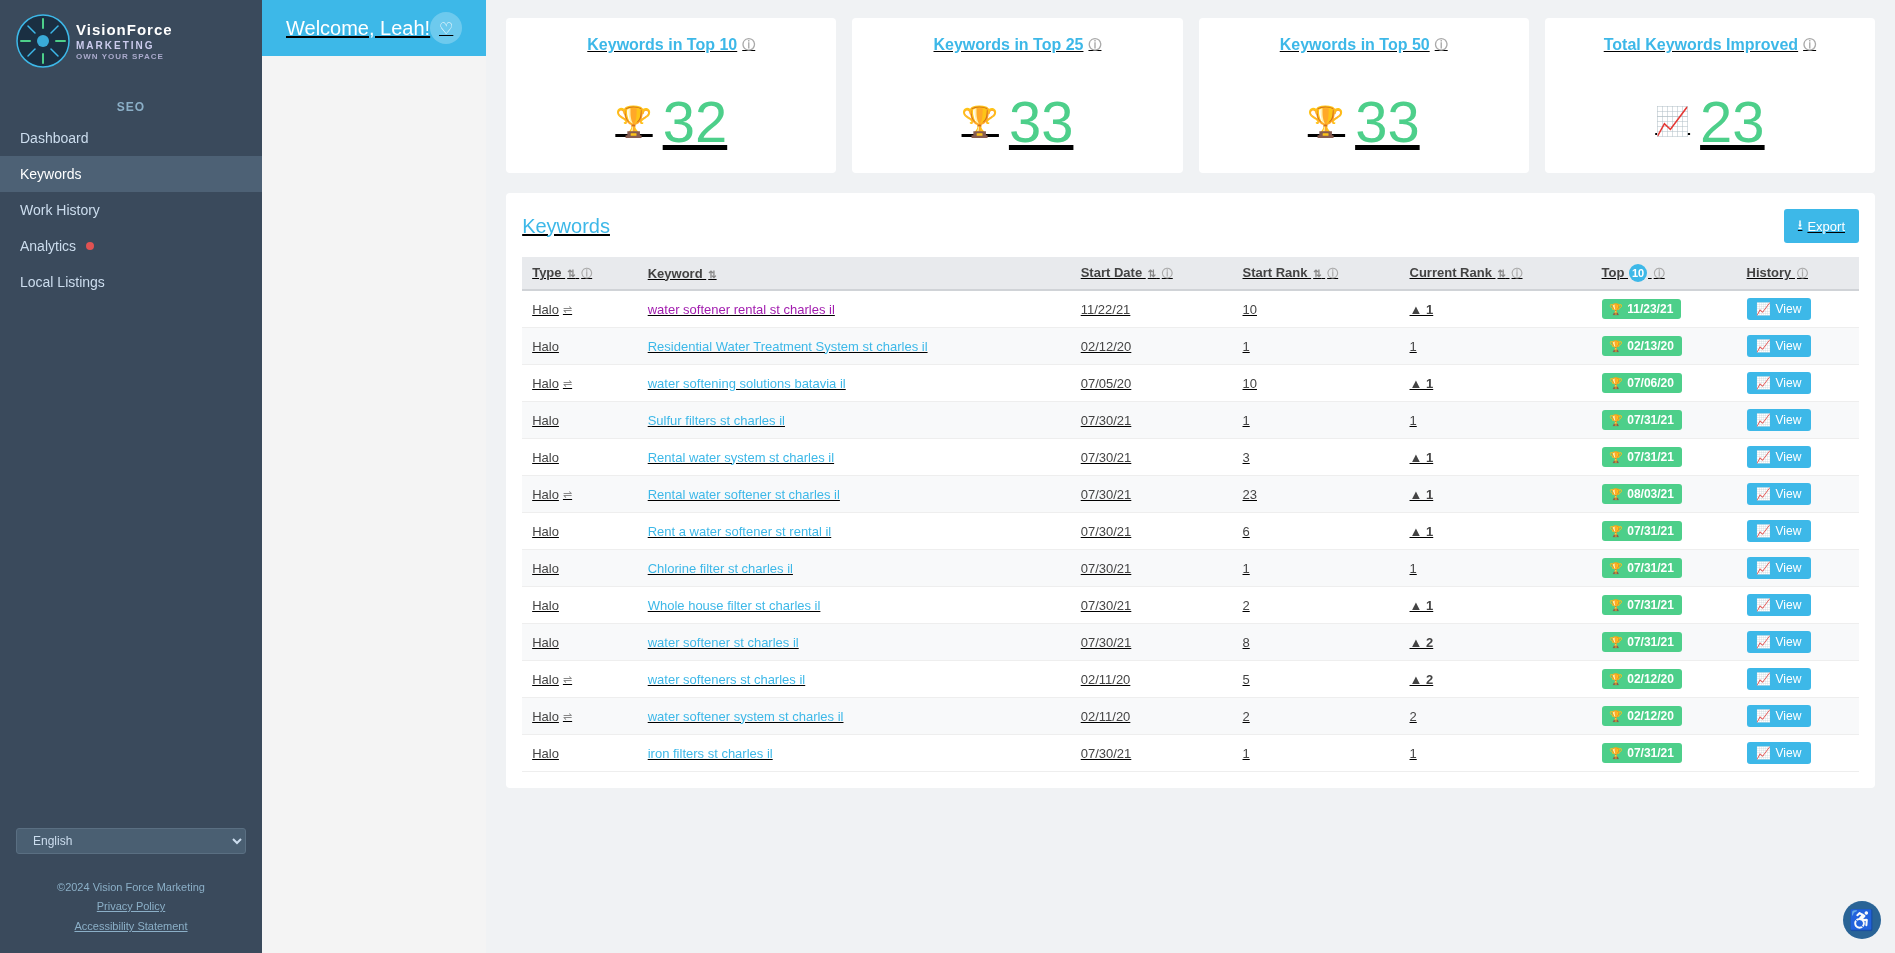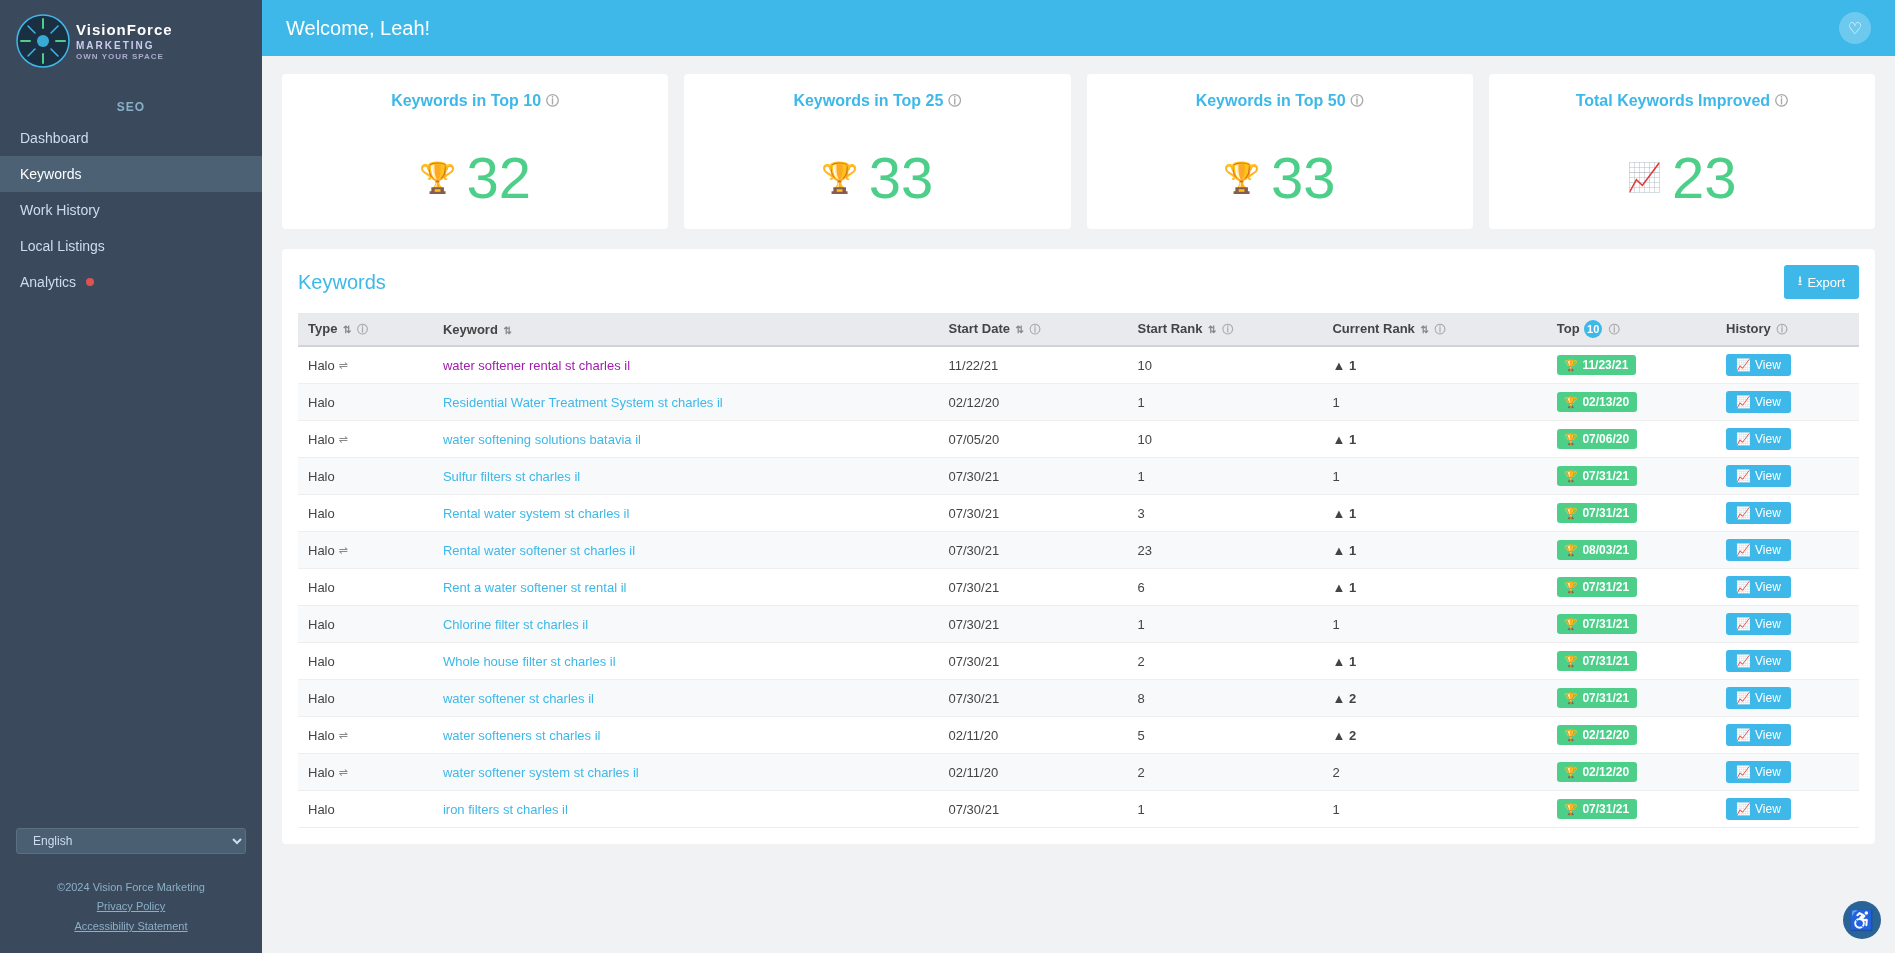--- a/index.html
+++ b/index.html
@@ -106,22 +106,23 @@
       justify-content: center;
       color: #fff;
       font-size: 20px;
       cursor: pointer;
     }
 
     
     #main {
       flex: 1;
       display: flex;
-      flex-direction: column;
+      flex-direction: row;
       overflow: hidden;
+      text-decoration: underline;
     }
 
     
     #topbar {
       background: #3db8e8;
       color: #fff;
       padding: 0 24px;
       height: 56px;
       display: flex;
       align-items: center;
@@ -320,25 +321,25 @@
     <div class="sidebar-item">
       <span>Dashboard</span>
     </div>
     <div class="sidebar-item active">
       <span>Keywords</span>
     </div>
     <div class="sidebar-item">
       <span>Work History</span>
     </div>
     <div class="sidebar-item">
-      <span>Local Listings</span>
-    </div>
-    <div class="sidebar-item">
       <span>Analytics</span>
       <span class="badge-dot"></span>
+    </div>
+    <div class="sidebar-item">
+      <span>Local Listings</span>
     </div>
   </nav>
 
   <div style="flex:1;"></div>
 
   <div class="lang-select-wrap">
     <select>
       <option>English</option>
     </select>
   </div>

